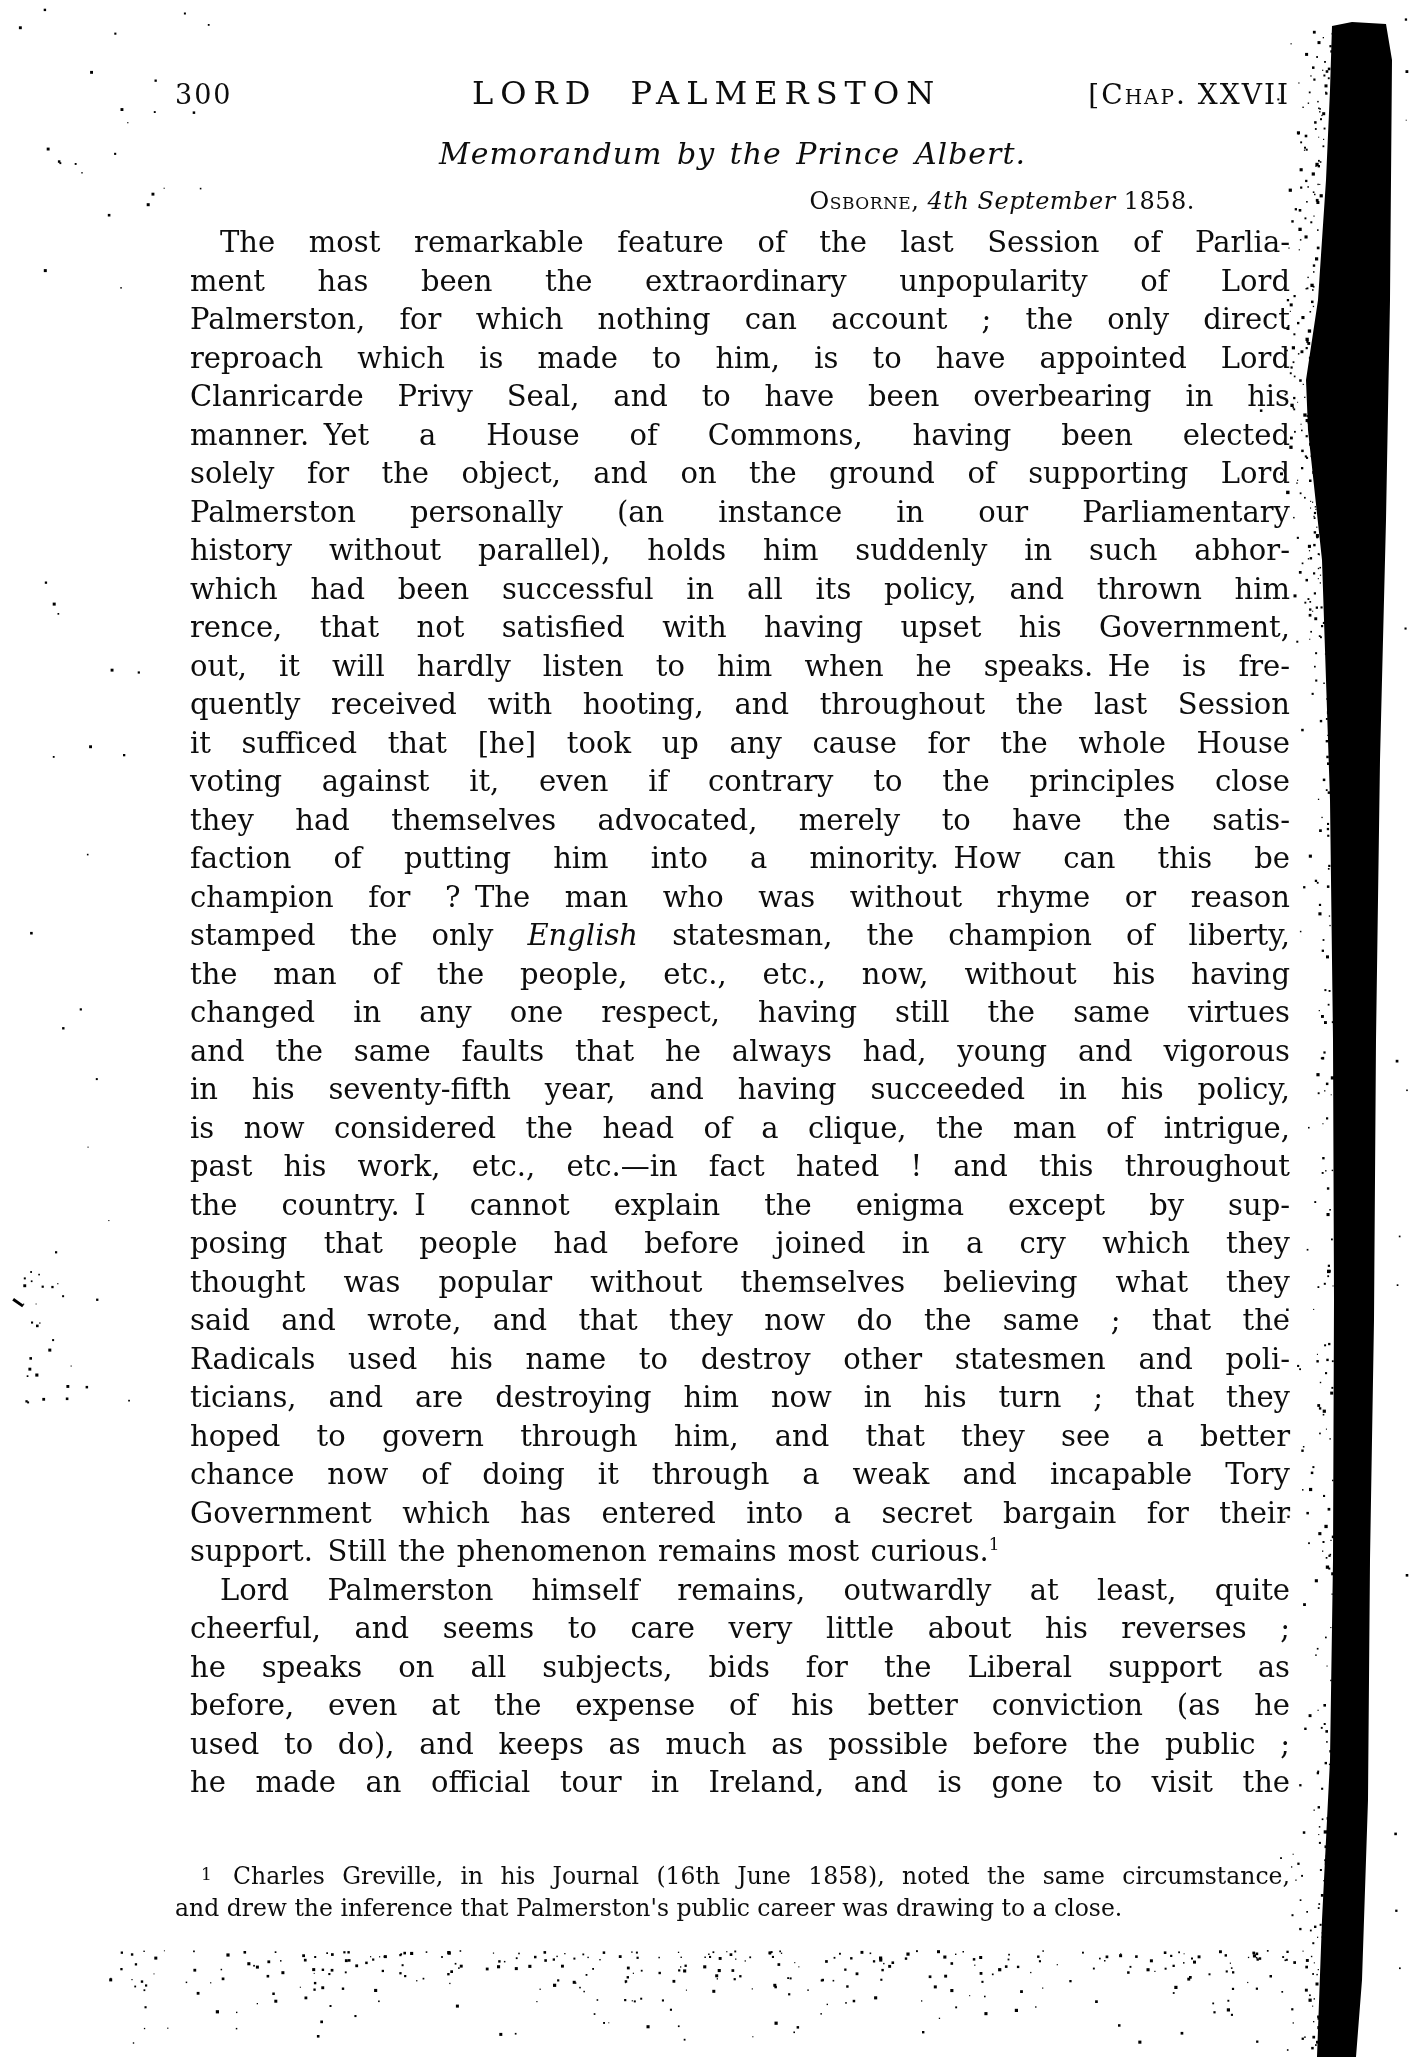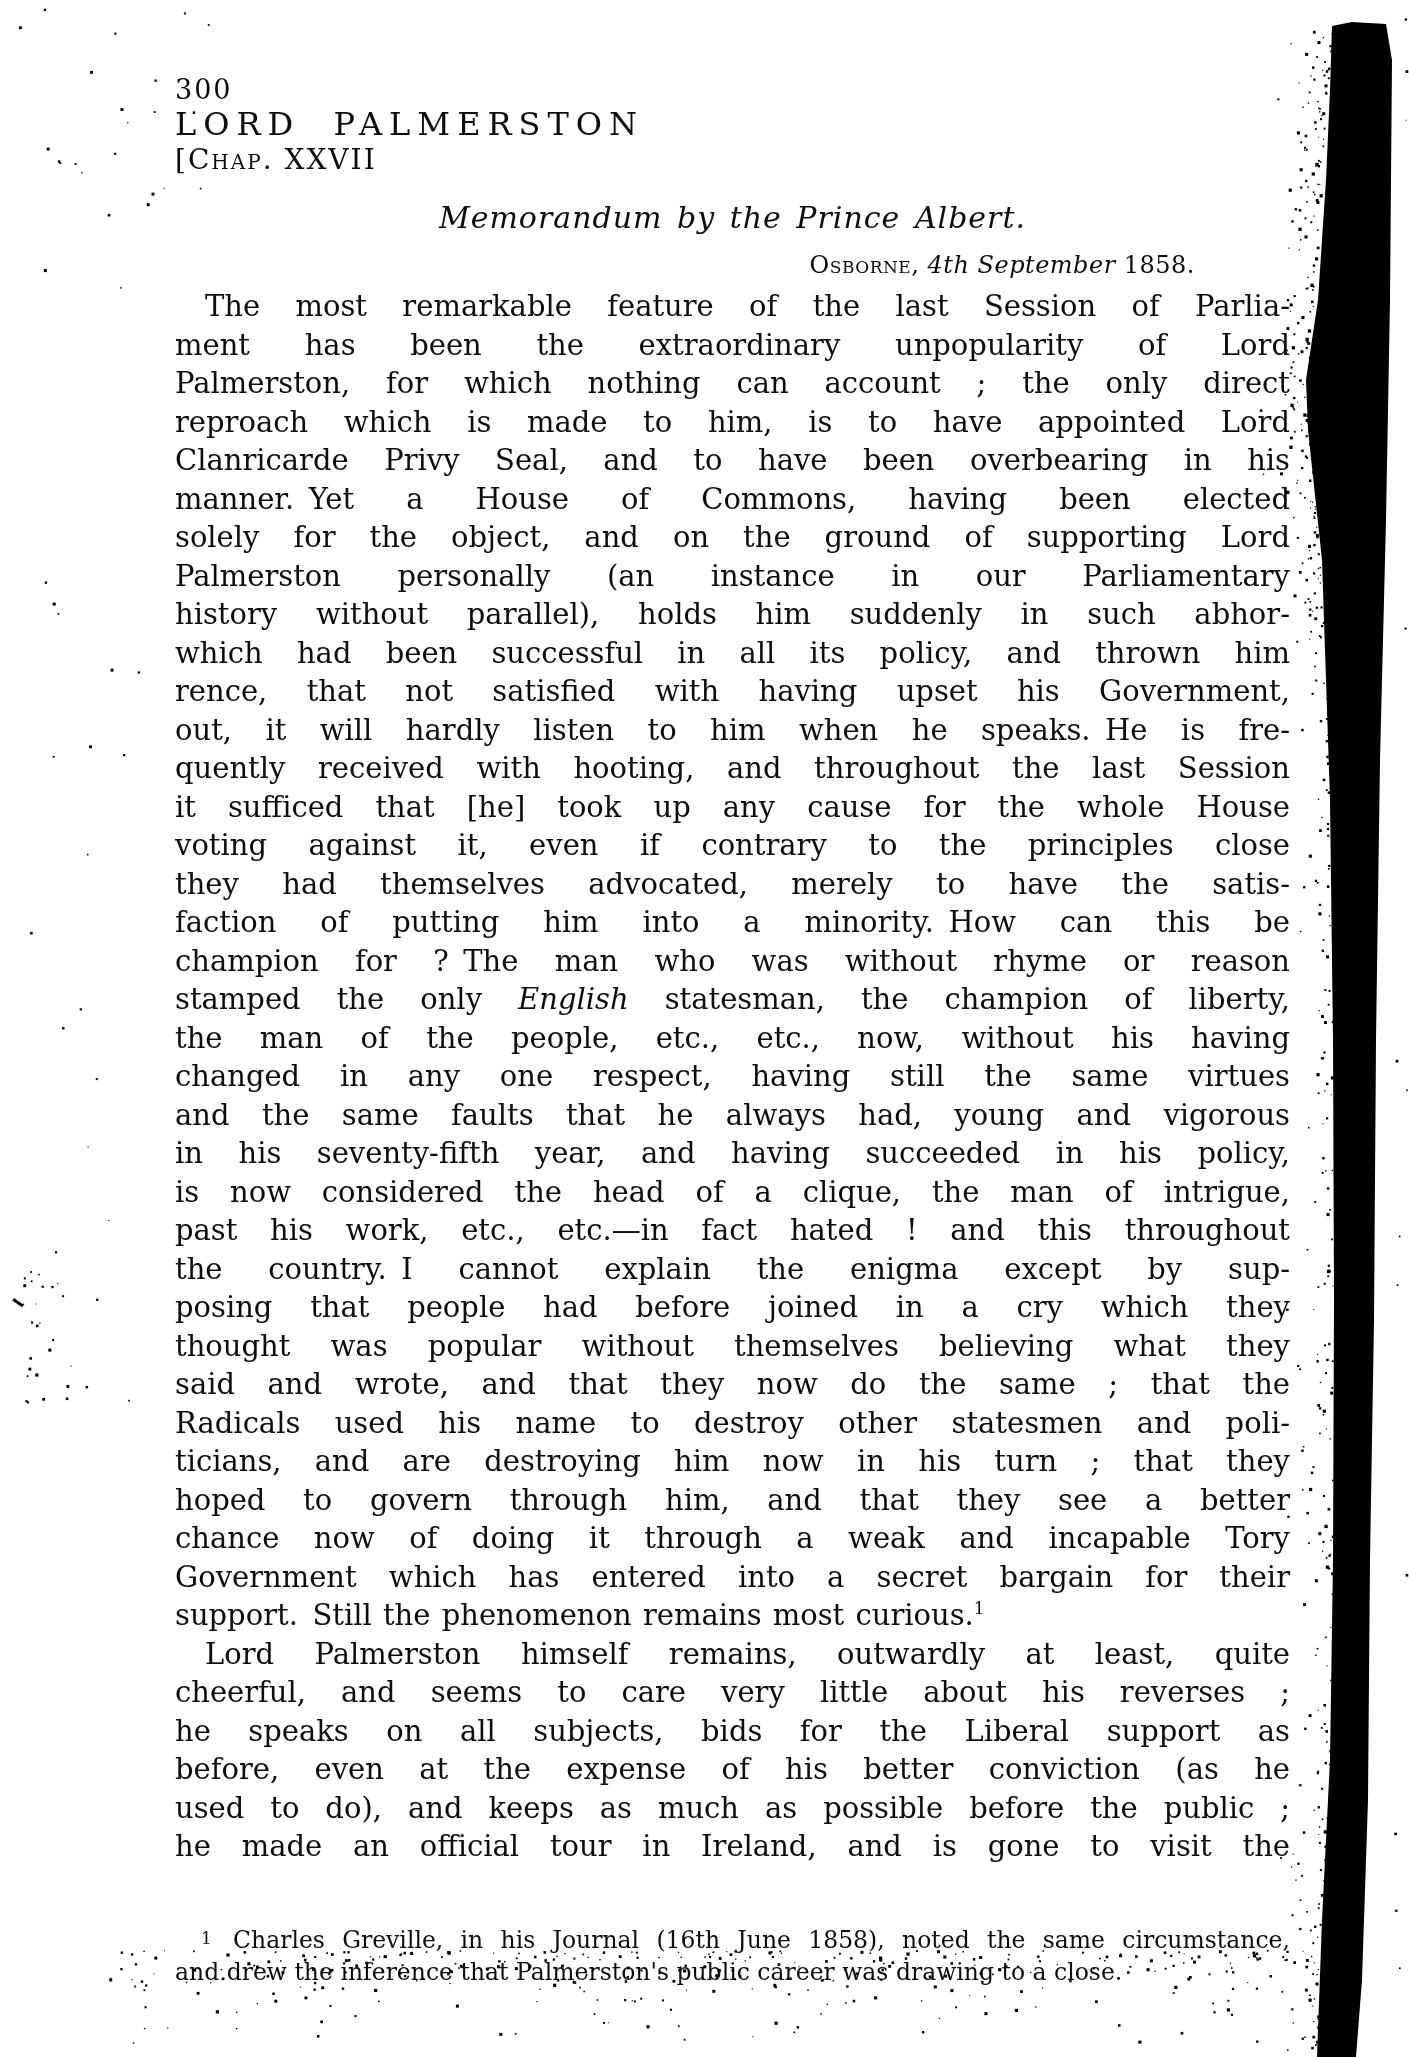--- a/index.html
+++ b/index.html
@@ -1,27 +1,27 @@
 <!DOCTYPE html>
 <html><head>
 <meta charset="utf-8">
 <style>
   html,body{margin:0;padding:0;background:#ffffff;}
   body{width:1409px;height:2057px;position:relative;overflow:hidden;
        font-family:"DejaVu Serif", serif;color:#0d0d0d;}
   .page{position:absolute;inset:0;background:#ffffff;}
   .textblock{position:absolute;left:175px;top:74px;width:1115px;}
-  .header{display:flex;align-items:baseline;flex-direction:column;}
+  .header{display:flex;align-items:baseline;}
   .pagenum{width:150px;font-size:27px;letter-spacing:2px;}
   .runtitle{flex:1;text-align:center;font-size:32px;letter-spacing:7px;word-spacing:16px;}
   .chapref{font-size:28px;font-variant:small-caps;letter-spacing:2px;white-space:nowrap;}
   .memo-title{text-align:center;font-style:italic;font-size:30px;margin-top:24px;letter-spacing:1px;word-spacing:4px;}
   .dateline{text-align:right;padding-right:95px;font-size:24px;margin-top:16px;margin-bottom:8px;letter-spacing:0.5px;}
   .sc{font-variant:small-caps;}
-  .paras{margin-top:2px;}
+  .paras{margin-top:2px;margin-left:15px;}
   .bline{font-size:29px;line-height:38.5px;text-align:justify;text-align-last:justify;
          text-justify:inter-word;word-spacing:2px;white-space:nowrap;overflow:visible;}
   .bline{white-space:normal;height:38.5px;}
   .bline.nolast{text-align-last:left;}
   .bline.indent{text-indent:30px;}
   .bline i{font-style:italic;}
   sup{font-size:17px;vertical-align:super;line-height:0;}
   .footnote{margin-top:56px;font-size:23.5px;}
   .fnline{line-height:32px;text-align:justify;text-align-last:justify;text-justify:inter-word;height:34px;}
   .fnline.nolast{text-align-last:left;}

